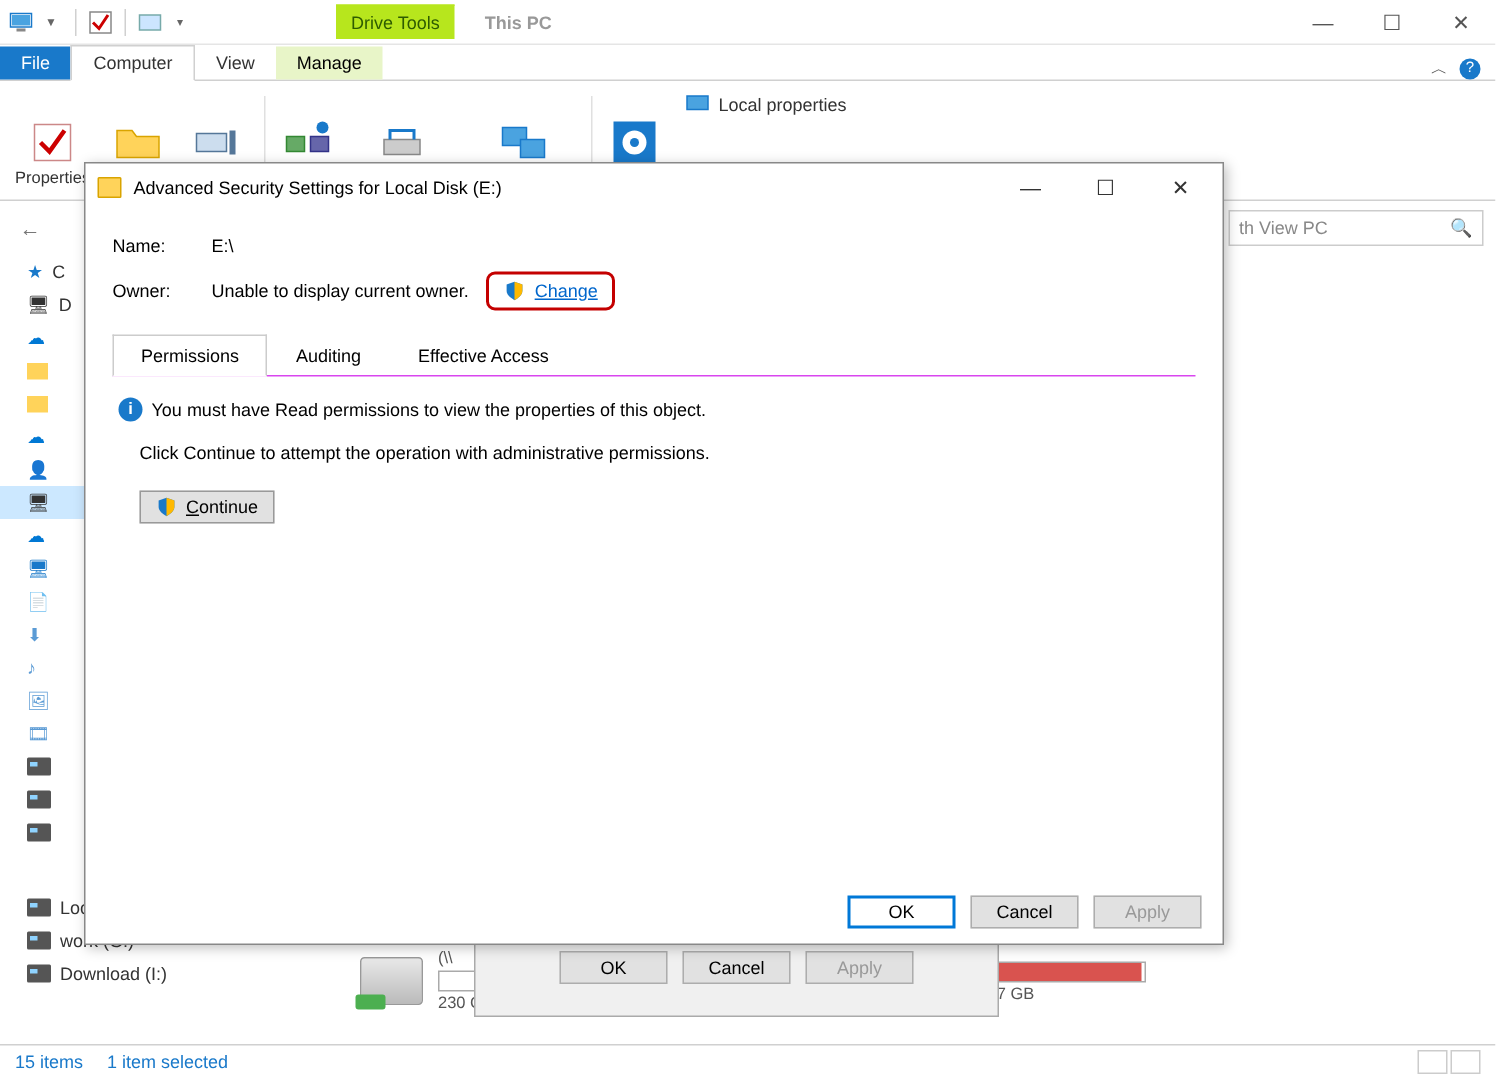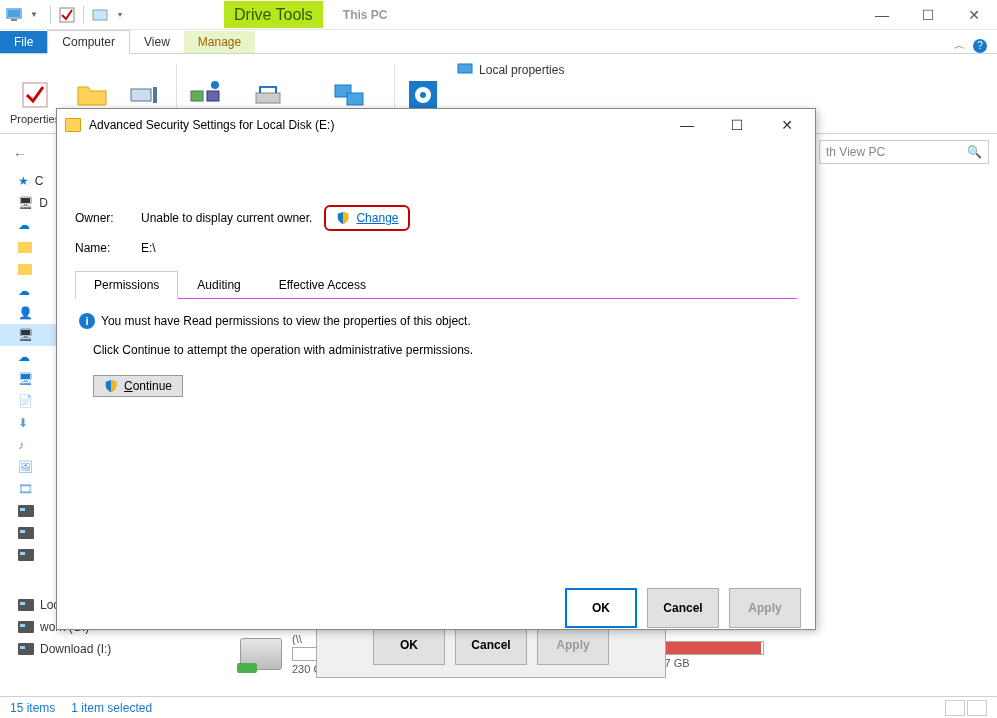--- a/index.html
+++ b/index.html
@@ -3,31 +3,31 @@
 <meta charset="utf-8">
 <style>
 * { box-sizing: border-box; margin: 0; padding: 0; font-family: "Segoe UI", Tahoma, sans-serif; }
 body { background: #fff; width: 997px; height: 718px; position: relative; overflow: hidden; font-size: 12px; color: #000; }
 
 
 .titlebar { height: 30px; display: flex; align-items: center; border-bottom: 1px solid #e5e5e5; }
 .titlebar .qat { display: flex; align-items: center; gap: 4px; padding: 0 6px; }
 .qat-icon { width: 16px; height: 16px; display: inline-flex; align-items: center; justify-content: center; }
 .titlebar .sep { width: 1px; height: 18px; background: #d0d0d0; margin: 0 4px; }
-.titlebar .drive-tools { background: #b7e61d; color: #2e5c00; padding: 4px 10px; font-size: 16px; margin-left: 90px; border-top: 1px solid #b7e61d; }
+.titlebar .drive-tools { background: #b7e61d; color: #2e5c00; padding: 4px 10px; font-size: 12px; margin-left: 90px; border-top: 1px solid #b7e61d; }
 .titlebar .title { margin-left: 20px; color: #999; font-size: 12px; font-weight: bold; }
 .titlebar .win-controls { margin-left: auto; display: flex; }
 .win-btn { width: 46px; height: 30px; display: flex; align-items: center; justify-content: center; color: #555; font-size: 14px; }
 
 
 .ribbon-tabs { height: 24px; display: flex; align-items: flex-end; border-bottom: 1px solid #d0d0d0; }
 .tab { padding: 4px 14px; font-size: 12px; color: #333; cursor: default; }
 .tab.file { background: #1979ca; color: #fff; font-weight: normal; }
 .tab.active { border: 1px solid #d0d0d0; border-bottom: 1px solid #fff; background: #fff; margin-bottom: -1px; }
-.tab.manage { background: #e8f5c8; color: #a16207; }
+.tab.manage { background: #e8f5c8; color: #000000; }
 .ribbon-tabs .ribbon-end { margin-left: auto; display: flex; align-items: center; gap: 8px; padding-right: 10px; color: #555; }
 
 
 .ribbon { height: 80px; display: flex; align-items: center; border-bottom: 1px solid #d0d0d0; padding: 2px 6px; gap: 2px; }
 .ribbon-group { display: flex; gap: 6px; align-items: flex-start; }
 .ribbon-btn { display: flex; flex-direction: column; align-items: center; justify-content: flex-end; width: auto; min-width: 44px; height: 66px; padding: 2px 4px; font-size: 11px; color: #333; text-align: center; }
 .ribbon-btn .ic { width: 32px; height: 32px; margin-bottom: 2px; display: flex; align-items: center; justify-content: center; }
 .ribbon-sep { width: 1px; height: 60px; background: #e0e0e0; margin: 0 4px; }
 .ribbon-links { display: flex; flex-direction: column; gap: 4px; font-size: 12px; color: #333; margin-left: 6px; }
 .ribbon-link { display: flex; align-items: center; gap: 6px; }
@@ -56,25 +56,25 @@
 .drive-bar .fill.red { background:#d9534f; }
 
 
 .statusbar { position:absolute; left:0; right:0; bottom:0; height:22px; border-top:1px solid #d0d0d0; display:flex; align-items:center; padding: 0 10px; font-size:12px; color:#1979ca; }
 .statusbar span { margin-right: 16px; }
 .statusbar .view-icons { margin-left:auto; display:flex; gap:2px; }
 .view-icon { width:20px; height:16px; border:1px solid #ccc; }
 
 
 .dialog2 { position:absolute; left:316px; top:618px; width:350px; height:60px; background:#f0f0f0; border:1px solid #aaa; border-top: none; display:flex; align-items:center; justify-content:center; gap:10px; padding-bottom:6px; }
-.dlg-btn { width:72px; height:40px; background:#e1e1e1; border:1px solid #adadad; font-size:12px; display:flex; align-items:center; justify-content:center;font-weight:bold; }
+.dlg-btn { width:72px; height:22px; background:#e1e1e1; border:1px solid #adadad; font-size:12px; display:flex; align-items:center; justify-content:center; }
 .dlg-btn.disabled { color:#999; }
 
 
-.dialog { position:absolute; left:56px; top:108px; width:760px; height:522px; background:#fff; border:1px solid #888; box-shadow: 2px 2px 8px rgba(0,0,0,0.25); display:flex; flex-direction:column;gap:48px; }
+.dialog { position:absolute; left:56px; top:108px; width:760px; height:522px; background:#fff; border:1px solid #888; box-shadow: 2px 2px 8px rgba(0,0,0,0.25); display:flex; flex-direction:column; }
 .dlg-title { height:32px; display:flex; align-items:center; padding:0 8px; }
 .dlg-title .folder-ic { width:16px; height:14px; background:#ffd35a; border:1px solid #d9a400; border-radius:1px; margin-right:8px; }
 .dlg-title .txt { font-size:12px; }
 .dlg-title .ctl { margin-left:auto; display:flex; gap:22px; font-size:14px; color:#333; padding-right: 6px;}
 .dlg-title .ctl span { width: 28px; text-align: center; }
 .dlg-body { flex:1; padding: 16px 18px 10px 18px; display:flex; flex-direction:column; }
 .row { display:flex; align-items:center; margin-bottom: 10px; font-size:12px; }
 .row .lbl { width: 66px; }
 .change-box { border: 2px solid #c40000; border-radius: 6px; padding: 4px 10px; display:flex; align-items:center; gap:6px; }
 .shield { width:14px; height:14px; display:inline-block; }
@@ -349,35 +349,35 @@
     <span class="folder-ic"></span>
     <span class="txt">Advanced Security Settings for Local Disk (E:)</span>
     <div class="ctl">
       <span>—</span>
       <span>☐</span>
       <span>✕</span>
     </div>
   </div>
   <div class="dlg-body">
     <div class="row">
+      <span class="lbl">Name:</span>
+      <span>E:\</span>
+    </div>
+    <div class="row">
       <span class="lbl">Owner:</span>
       <span style="margin-right:12px;">Unable to display current owner.</span>
       <span class="change-box">
         <span class="shield">
           <svg viewBox="0 0 16 16">
               <path d="M8 1 L14 3 V8 C14 12 8 15 8 15 C8 15 2 12 2 8 V3 Z" fill="#1979ca"></path>
               <path d="M8 1 L14 3 V8 C14 12 8 15 8 15 V1 Z" fill="#ffb900"></path>
             </svg>
         </span>
         <span class="link">Change</span>
       </span>
-    </div>
-    <div class="row">
-      <span class="lbl">Name:</span>
-      <span>E:\</span>
     </div>
     <div class="tabs">
       <div class="dtab active">Permissions</div>
       <div class="dtab">Auditing</div>
       <div class="dtab">Effective Access</div>
     </div>
     <div class="tab-content">
       <div class="info-row">
         <span class="info-ic">i</span>
         <span>You must have Read permissions to view the properties of this object.</span>

